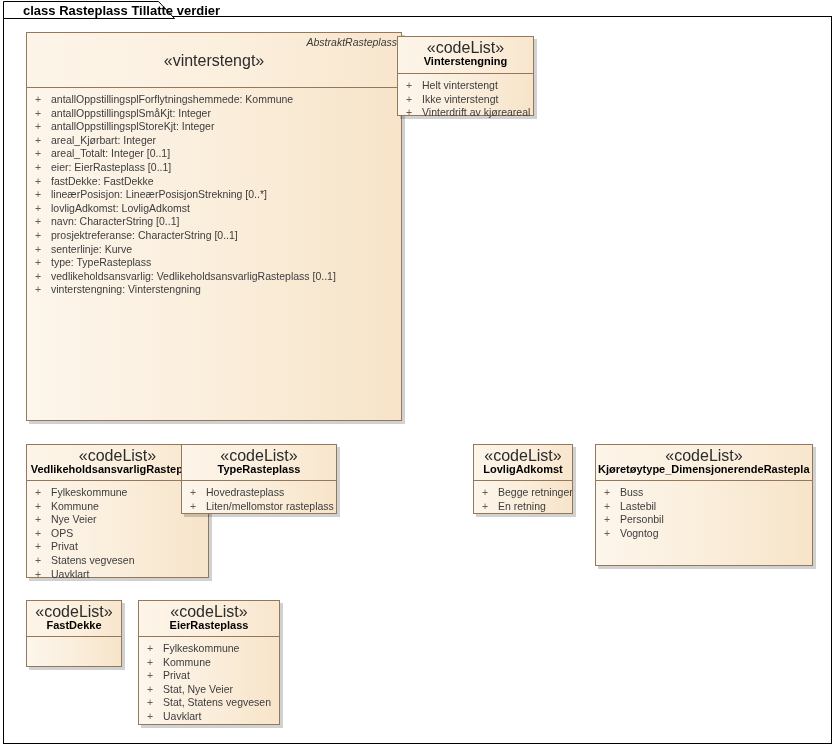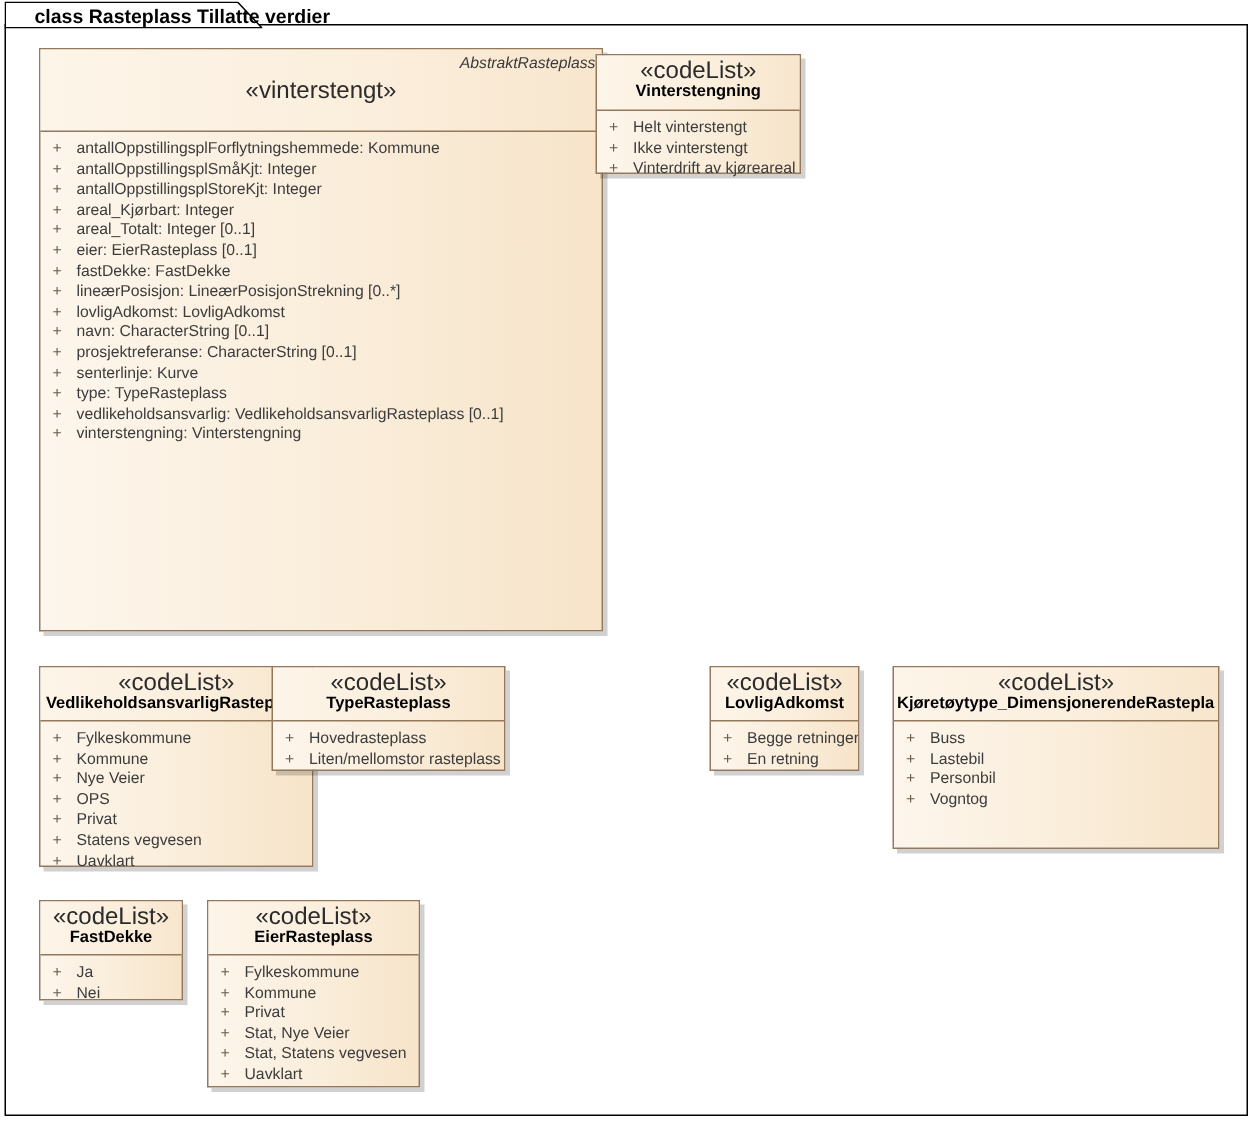--- a/index.html
+++ b/index.html
@@ -246,24 +246,20 @@
         <div class="attr-row"><span class="vis">+</span><span>Personbil</span></div>
         <div class="attr-row"><span class="vis">+</span><span>Vogntog</span></div>
       </div>
   </div>
 
   <div class="uml-box" id="cls-fastdekke">
     <div class="hdr">
       <div class="stereo">«codeList»</div>
       <div class="cname">FastDekke</div>
     </div>
-    <div class="body">
-        <div class="attr-row"><span class="vis">+</span><span>Ja</span></div>
-        <div class="attr-row"><span class="vis">+</span><span>Nei</span></div>
-      </div>
   </div>
 
   <div class="uml-box" id="cls-eierrasteplass">
     <div class="hdr">
       <div class="stereo">«codeList»</div>
       <div class="cname">EierRasteplass</div>
     </div>
     <div class="body">
         <div class="attr-row"><span class="vis">+</span><span>Fylkeskommune</span></div>
         <div class="attr-row"><span class="vis">+</span><span>Kommune</span></div>

